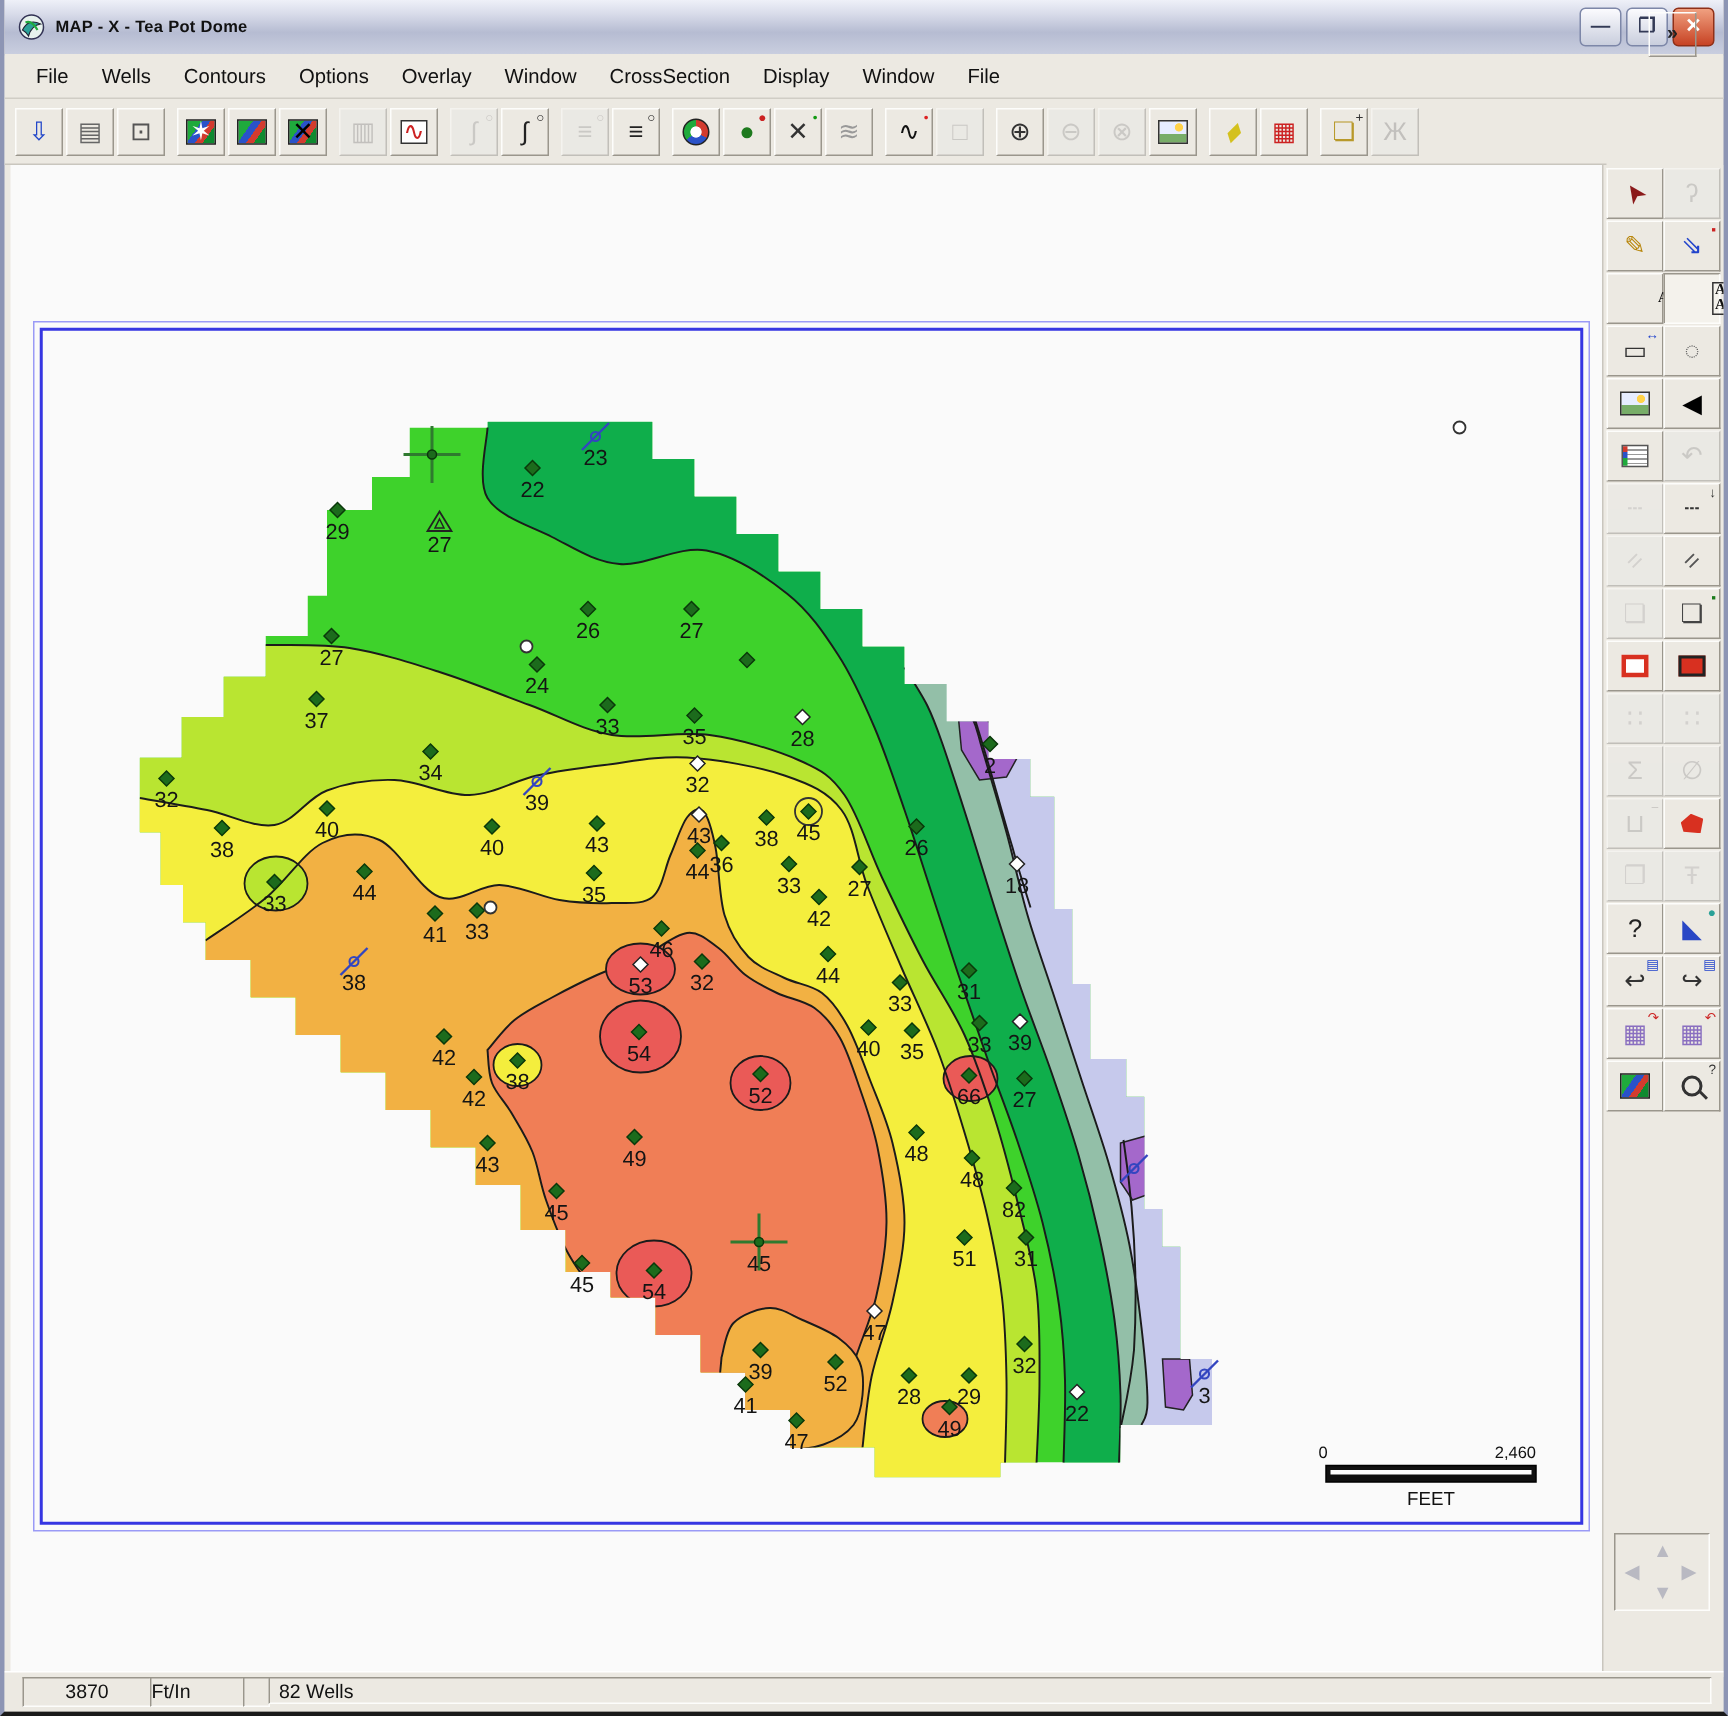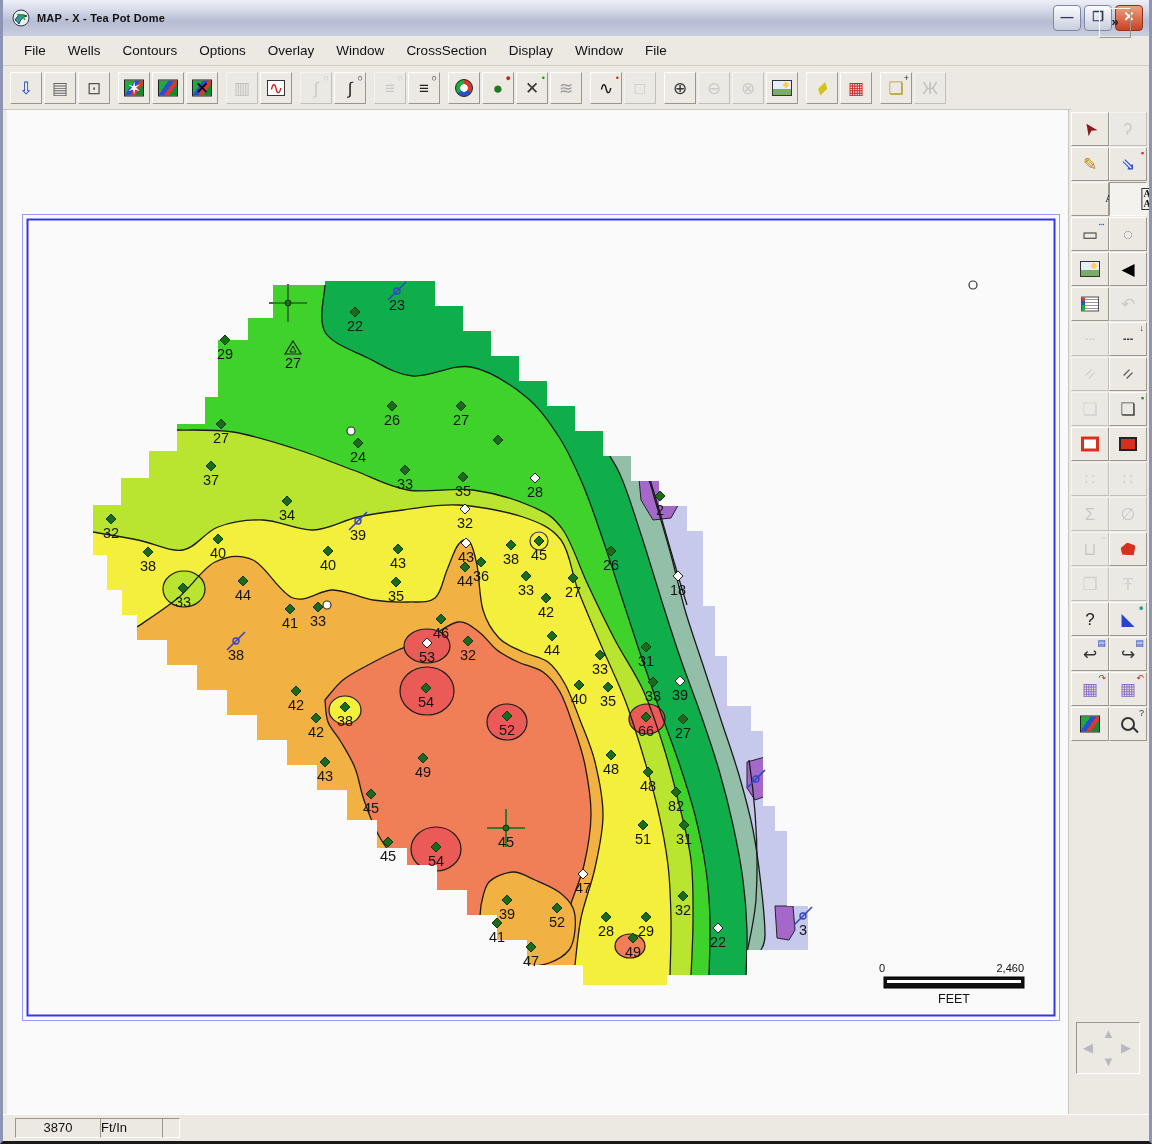--- a/index.html
+++ b/index.html
@@ -713,15 +713,16 @@
       <span class="pan-a" style="left:25px;top:32px;">▼</span>
       <span class="pan-a" style="left:6px;top:18px;">◀</span>
       <span class="pan-a" style="left:44px;top:18px;">▶</span>
     </div>
   </div>
 
   <div id="statusbar">
     <div class="scell" style="left:12px;width:84px;text-align:center;">3870</div>
     <div class="scell" style="left:97px;width:61px;text-align:left;">Ft/In</div>
     <div class="scell" style="left:159px;width:16px;"></div>
+    <div class="scell" style="left:176px;width:962px;padding-left:6px;box-sizing:border-box;">82 Wells</div>
   </div>
 
 </div>
 
 </body></html>

